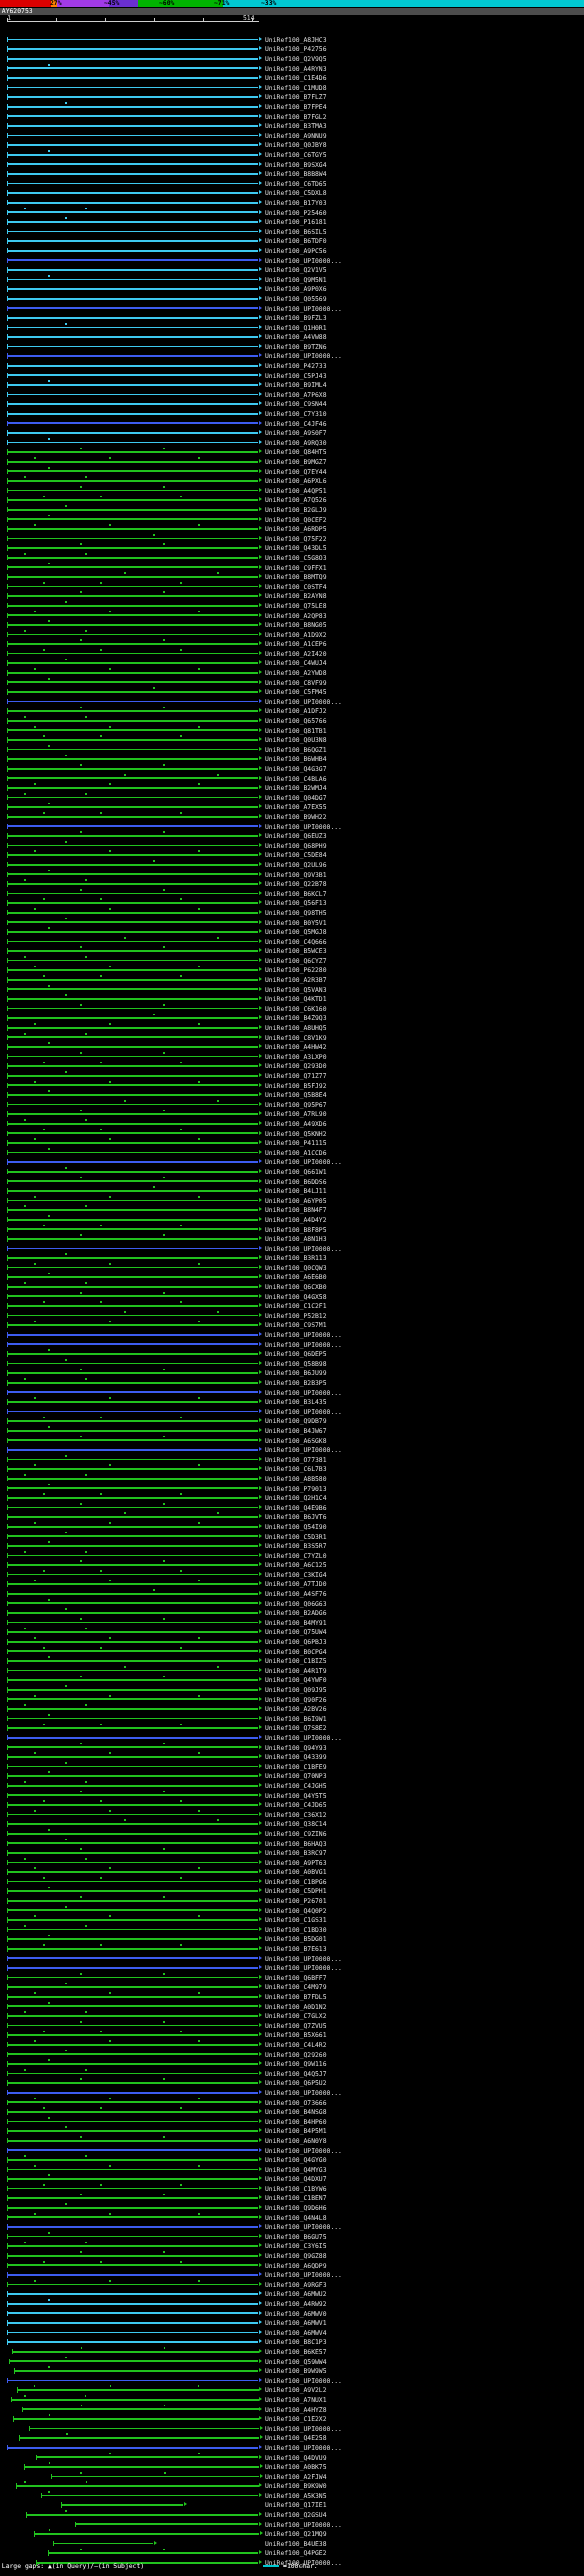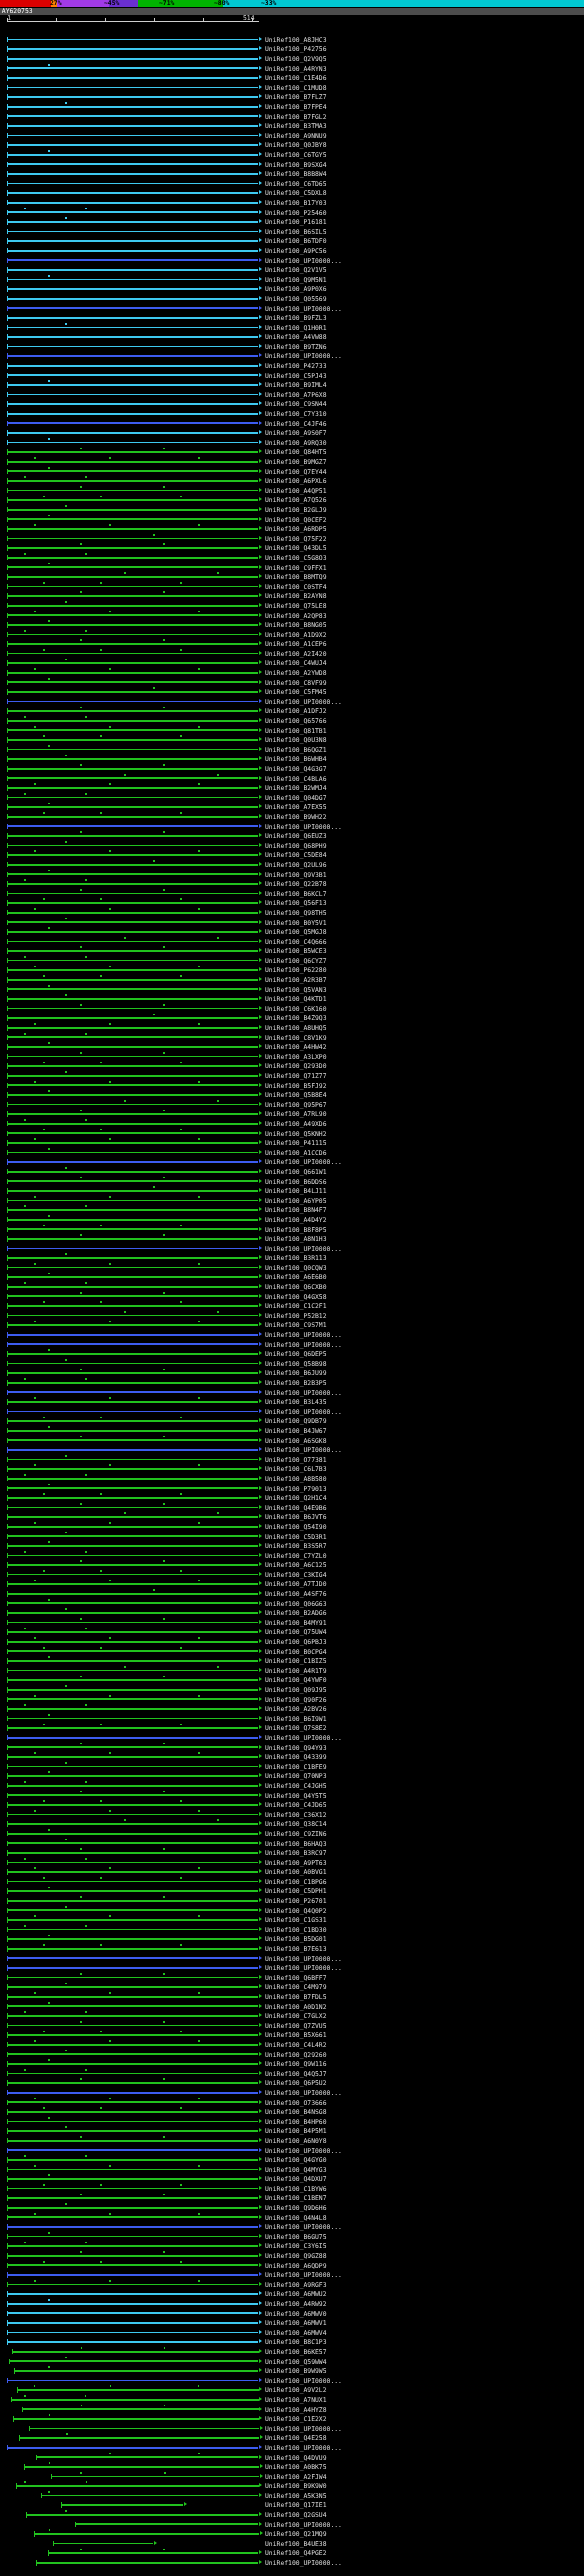--- a/index.html
+++ b/index.html
@@ -37,22 +37,22 @@
   .uline{display:inline-block;width:16.4px;height:1.8px;background:#00c8d2;vertical-align:middle;margin-right:3.7px;}
 </style>
 </head>
 <body>
 
 <div class="screen">
 
   <div class="scalebar">
     <span class="scale-label" style="left:50px">27%</span>
     <span class="scale-label" style="left:104px">~45%</span>
-    <span class="scale-label" style="left:159px">~71%</span>
-    <span class="scale-label" style="left:214px">~80%</span>
+    <span class="scale-label" style="left:159px">~60%</span>
+    <span class="scale-label" style="left:214px">~71%</span>
     <span class="scale-label" style="left:261px">~33%</span>
   <i class="seg" style="width: 51px; background: rgb(220, 0, 0);"></i>
       <i class="seg" style="width: 6.4px; background: rgb(255, 127, 0);"></i>
       <i class="seg" style="width: 52px; background: rgb(161, 58, 230);"></i>
       <i class="seg" style="width: 29px; background: rgb(106, 47, 208);"></i>
       <i class="seg" style="width: 85px; background: rgb(0, 180, 0);"></i>
       <i class="seg" style="width: 361px; background: rgb(0, 200, 210);"></i>
     </div>
 
   <div class="querybar">
@@ -2300,15 +2300,19 @@
       </div>
       <div class="row">
         <div class="bar c-green" style="left: 36px; width: 222px;">
           <i class="tick"></i>
           <i class="arrow"></i>
         </div>
         <span class="label">UniRef100_UPI0000...</span>
       </div>
     </div>
 
+  <div class="footer">
+    <span class="gaps-legend">Large gaps: ▲(in Query)/—(in Subject)</span>
+    <span class="unit-legend-wrap"><i class="uline"></i><span>=100char.</span></span>
+  </div>
 
 </div>
 
 
 </body></html>

